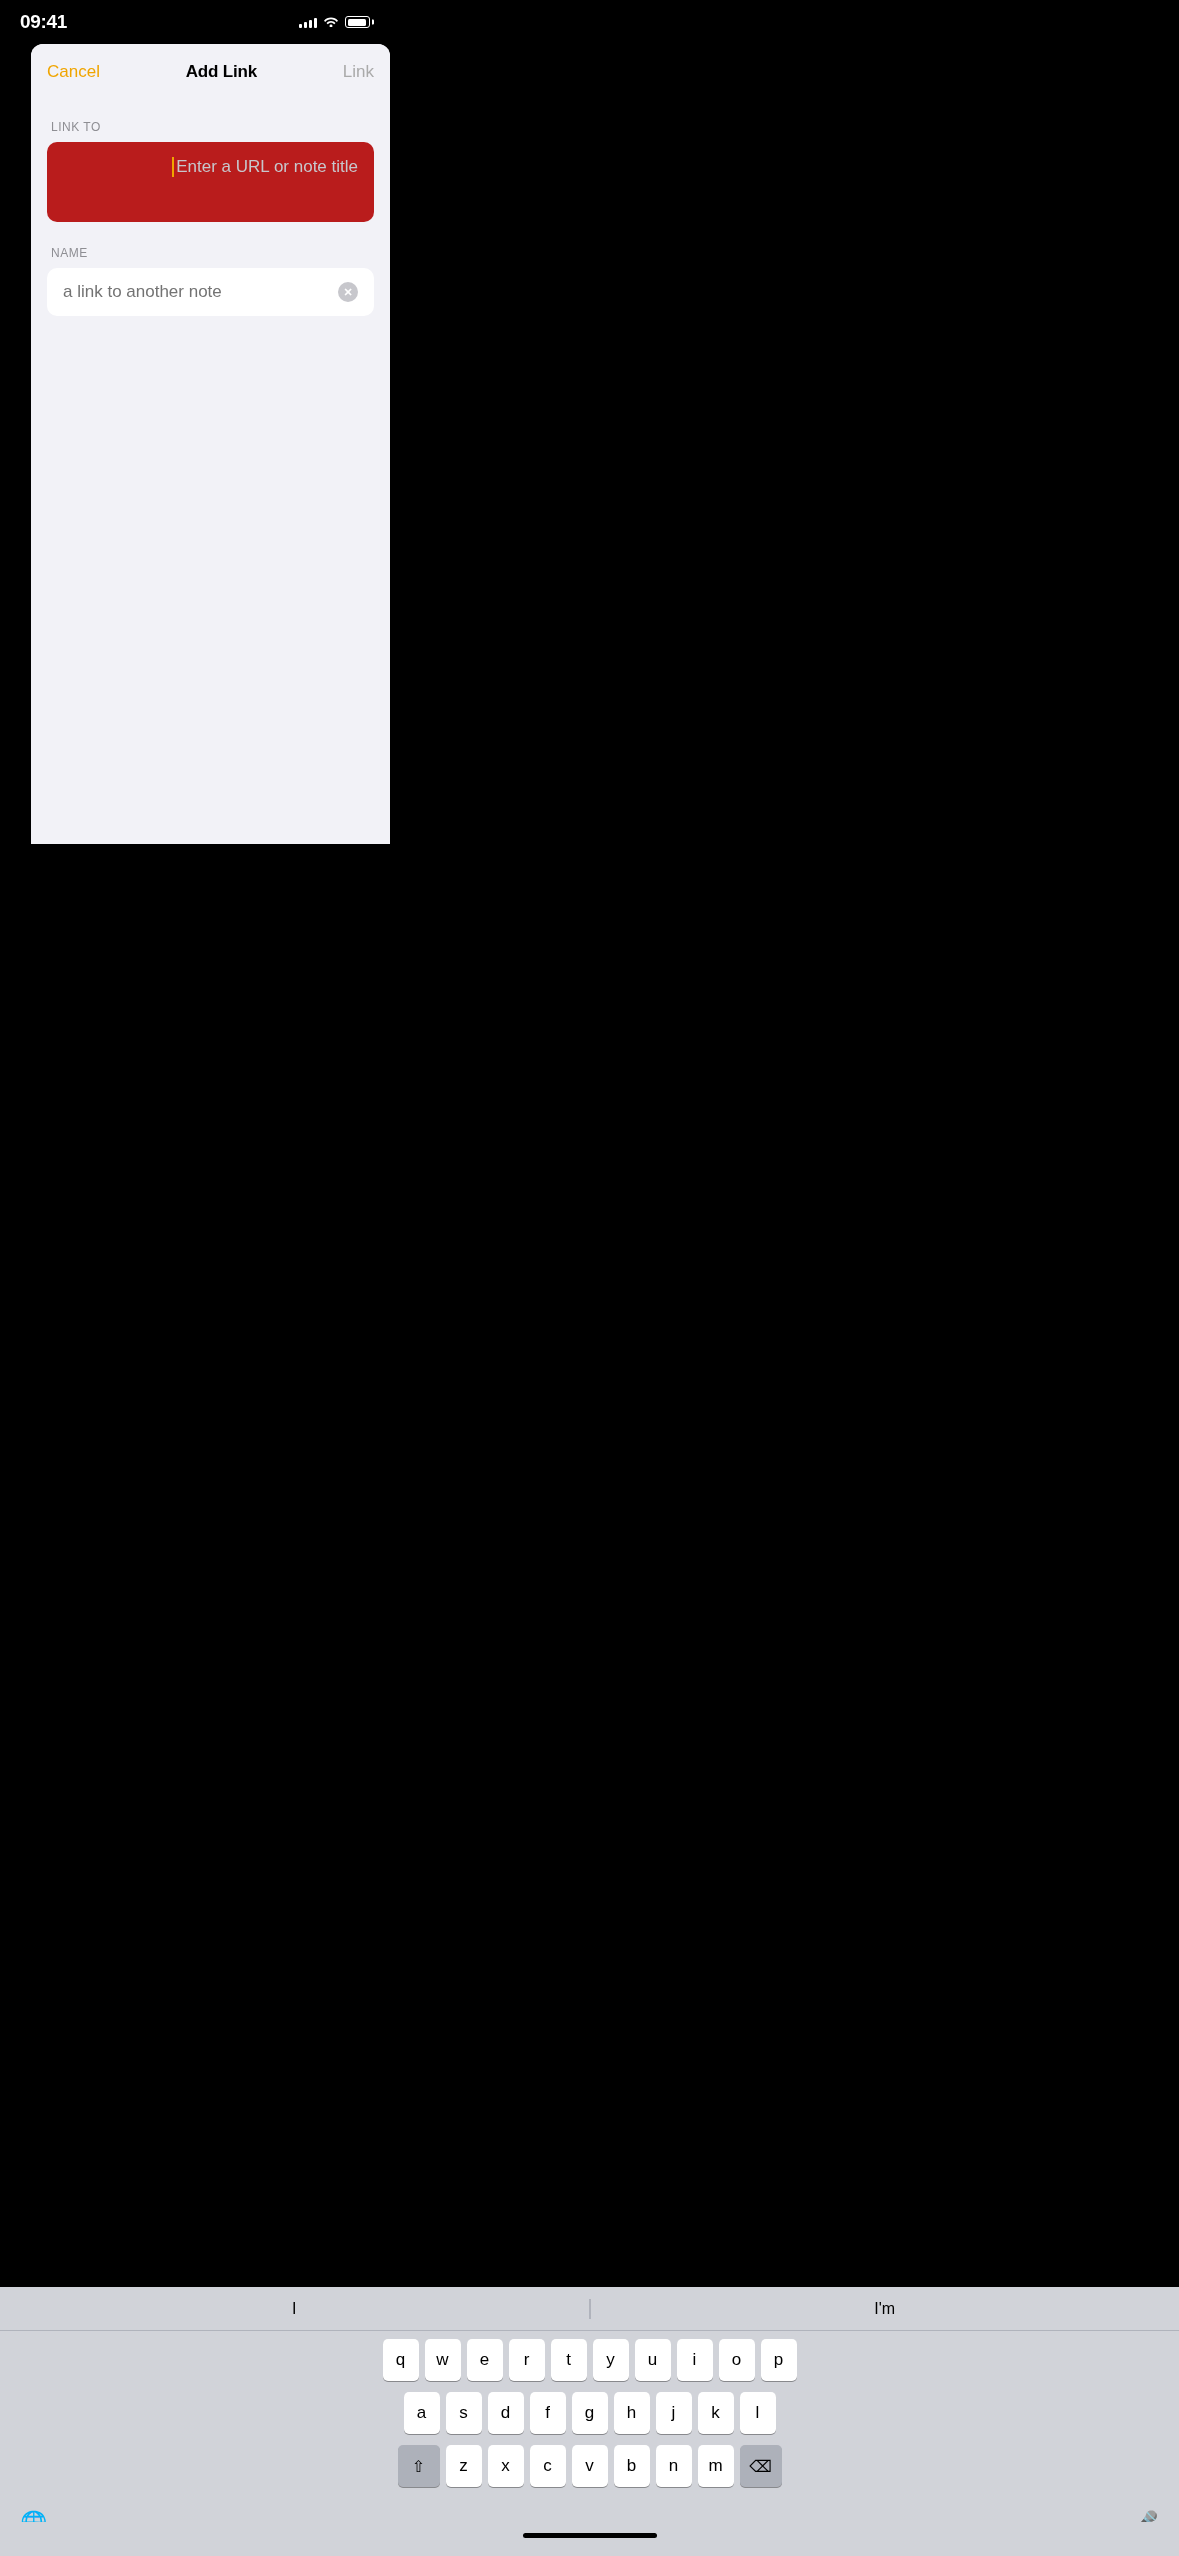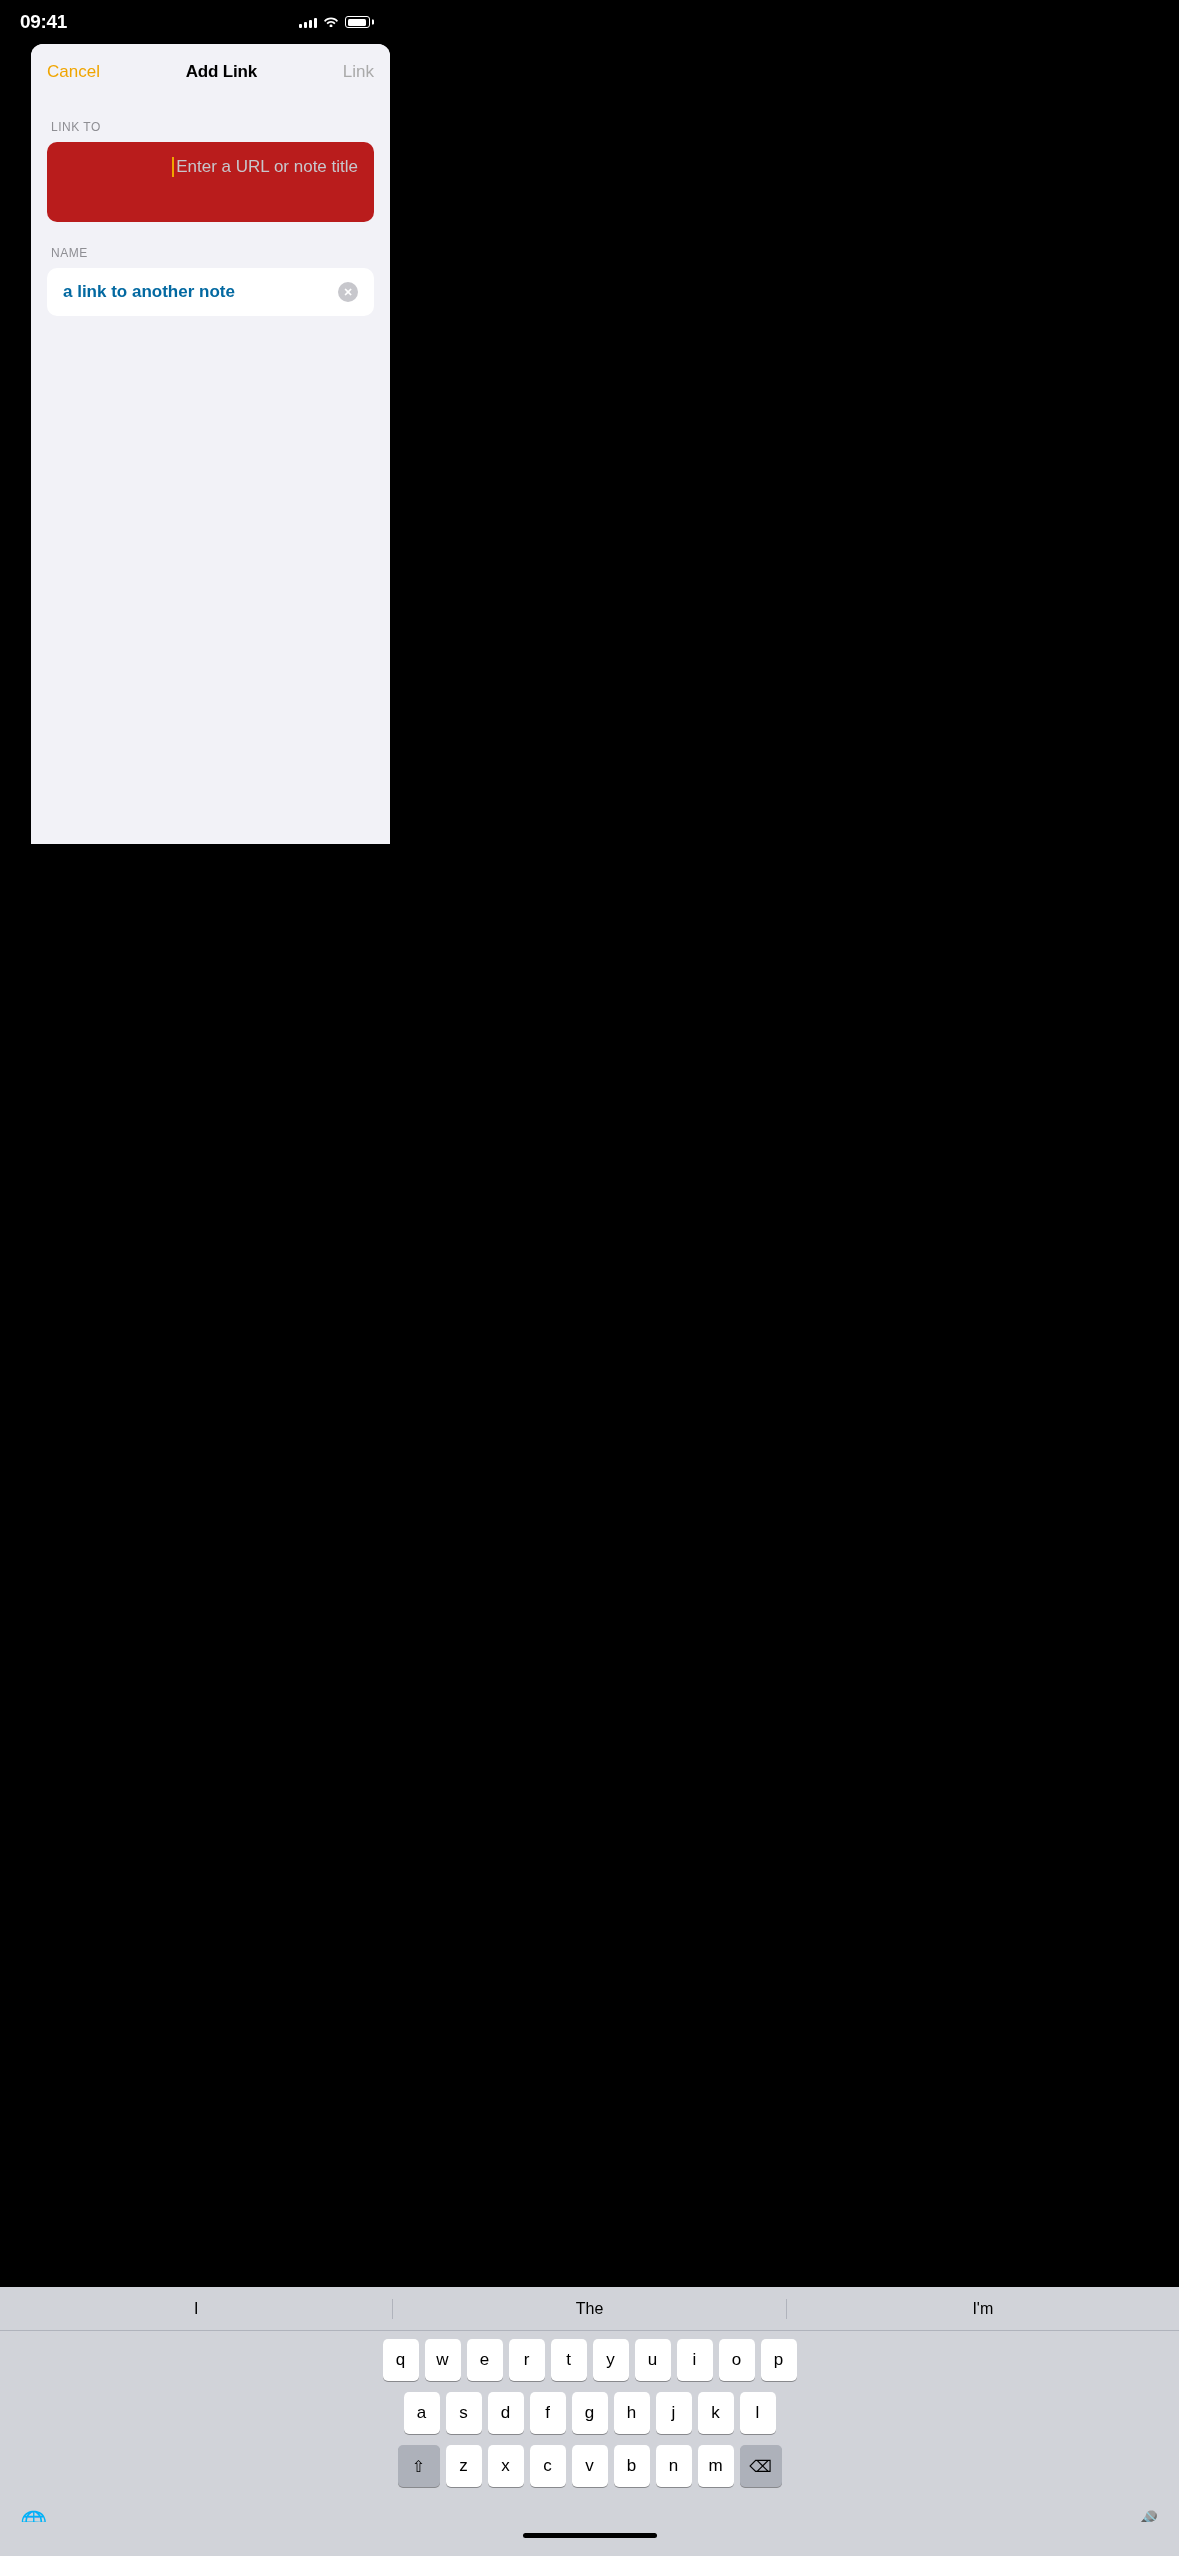--- a/index.html
+++ b/index.html
@@ -177,23 +177,23 @@
     .name-input-container {
       background: #fff;
       border-radius: 10px;
       padding: 14px 16px;
       display: flex;
       align-items: center;
       justify-content: space-between;
     }
 
     .name-value {
-      color: #0369a1;
-      font-size: 17px;
-      font-weight: 700;
+      color: #737373;
+      font-size: 17px;
+      font-weight: 400;
     }
 
     .clear-button {
       width: 20px;
       height: 20px;
       border-radius: 50%;
       background: #c7c7cc;
       display: flex;
       align-items: center;
       justify-content: center;
@@ -403,21 +403,20 @@
 
   </div>
 
 </div>
 
 <div class="keyboard-area">
 
   <div class="autocomplete-bar">
     <span class="autocomplete-word">I</span>
     <div class="autocomplete-divider"></div>
-    <span class="autocomplete-word">The</span>
     <div class="autocomplete-divider"></div>
     <span class="autocomplete-word">I'm</span>
   </div>
 
   <div class="keyboard-keys">
 
     <div class="key-row">
       <div class="key">q</div>
       <div class="key">w</div>
       <div class="key">e</div>

